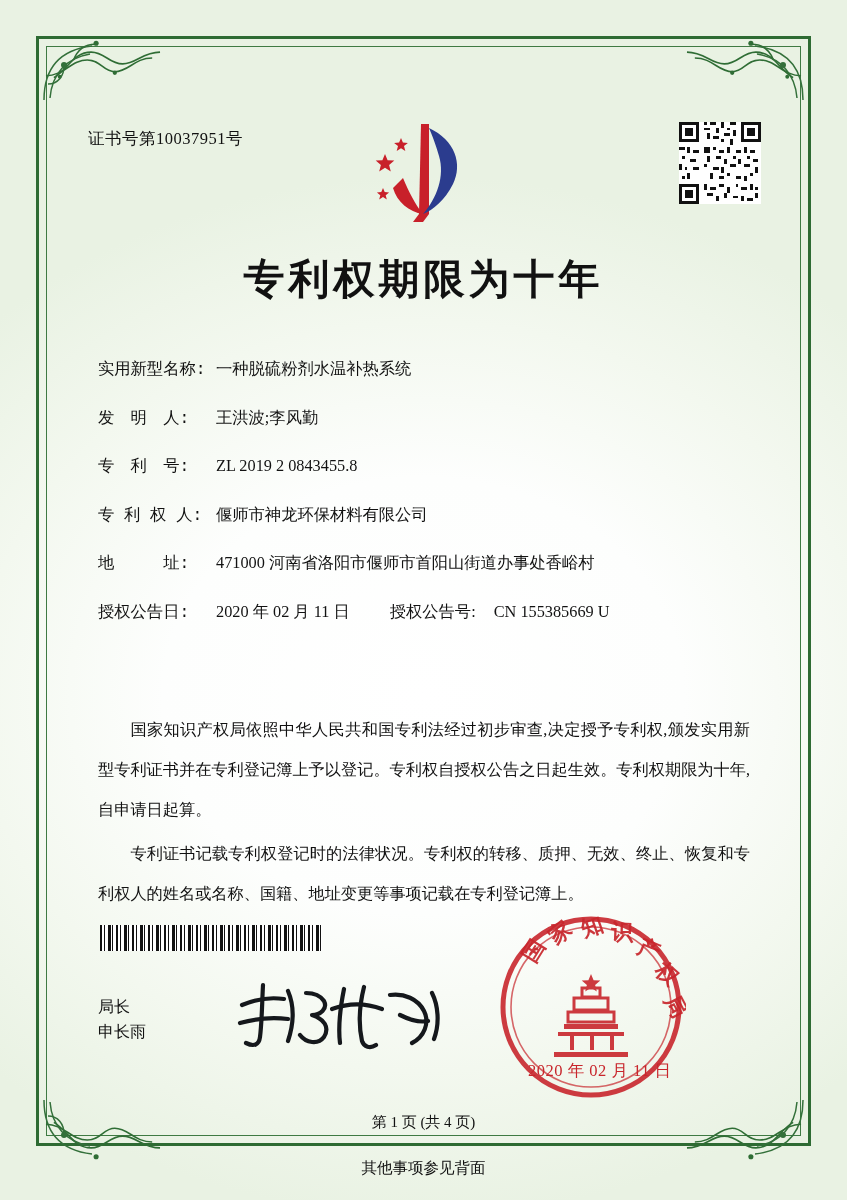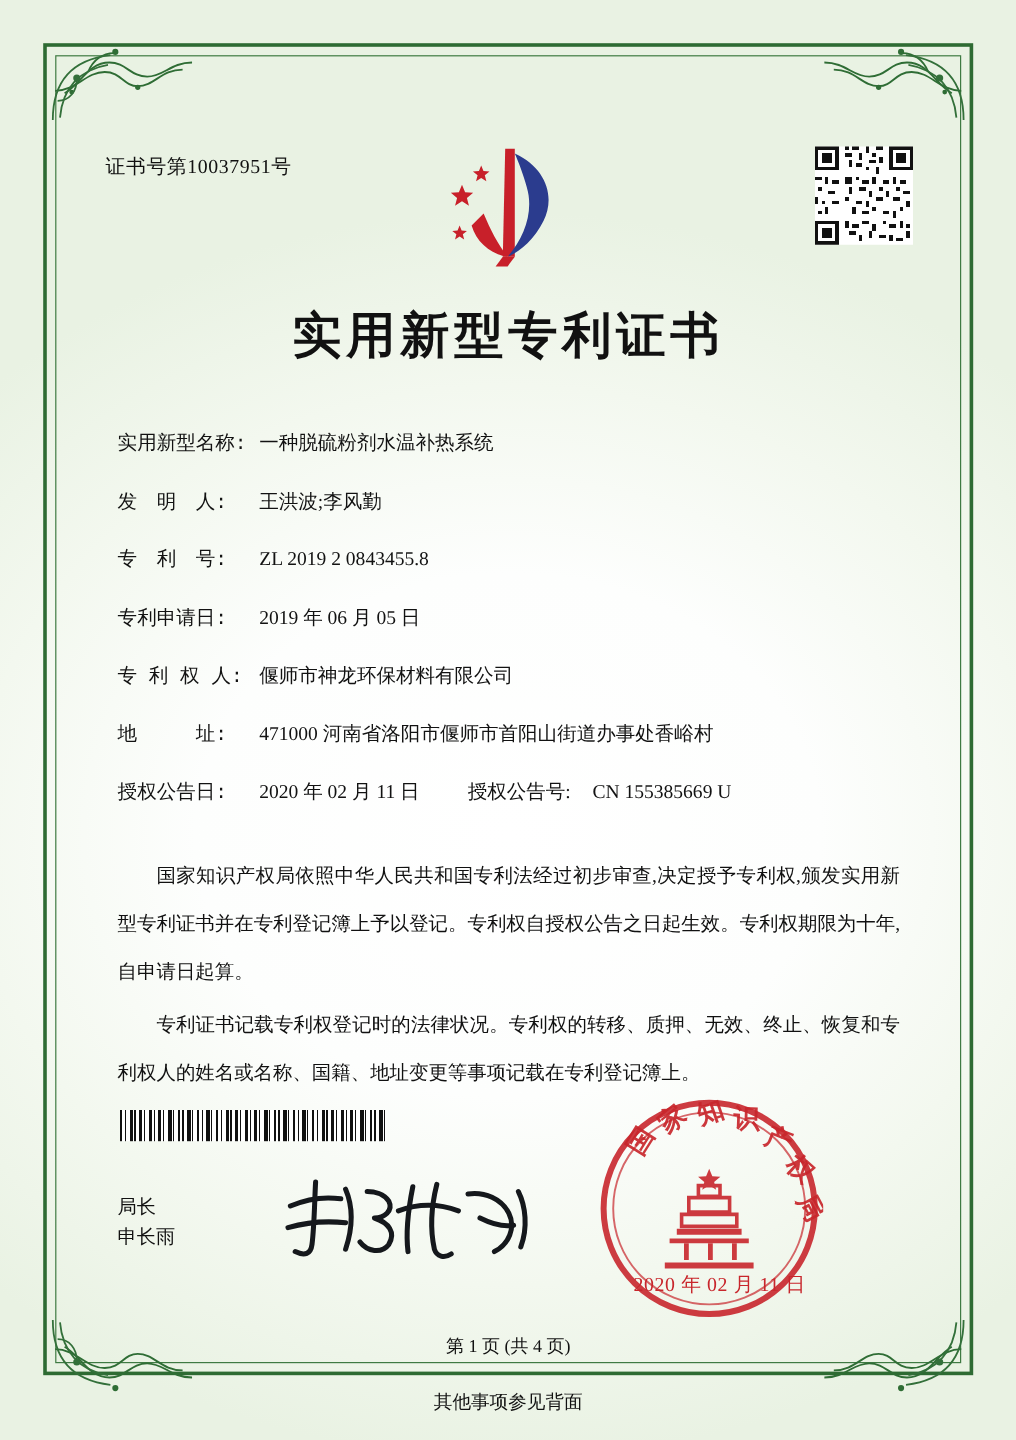--- a/index.html
+++ b/index.html
@@ -369,38 +369,34 @@
           <rect x="13" y="26" width="1" height="2"></rect>
         <rect x="16" y="25" width="1" height="2"></rect>
           <rect x="19" y="26" width="2" height="1"></rect>
         <rect x="22" y="26" width="1" height="2"></rect>
           <rect x="24" y="27" width="2" height="1"></rect>
         <rect x="27" y="25" width="1" height="2"></rect>
       </g>
     </svg>
   </div>
 
-  <div class="title">实用新型专利证书</div>
+  <div class="title">专利权期限为十年</div>
 
   <div class="fields">
     <div class="row">
       <span class="lbl">实用新型名称:</span>
       <span class="val">一种脱硫粉剂水温补热系统</span>
     </div>
     <div class="row">
       <span class="lbl">发　明　人:</span>
       <span class="val">王洪波;李风勤</span>
     </div>
     <div class="row">
       <span class="lbl">专　利　号:</span>
       <span class="val">ZL 2019 2 0843455.8</span>
-    </div>
-    <div class="row">
-      <span class="lbl">专利申请日:</span>
-      <span class="val">2019 年 06 月 05 日</span>
     </div>
     <div class="row">
       <span class="lbl">专 利 权 人:</span>
       <span class="val">偃师市神龙环保材料有限公司</span>
     </div>
     <div class="row">
       <span class="lbl">地　　　址:</span>
       <span class="val">471000 河南省洛阳市偃师市首阳山街道办事处香峪村</span>
     </div>
     <div class="row two">

